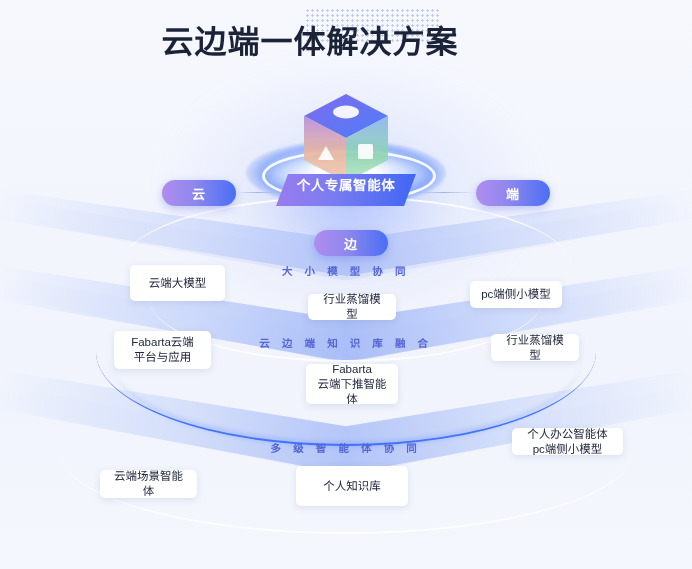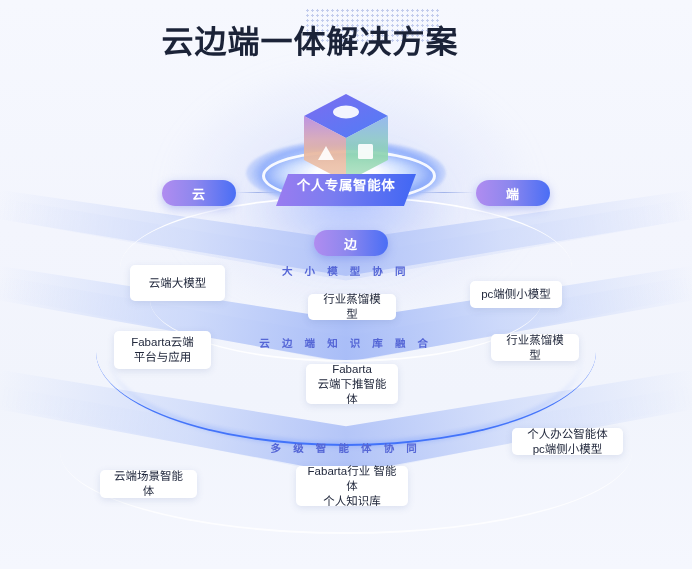--- a/index.html
+++ b/index.html
@@ -314,21 +314,20 @@
     <span class="l2">云端下推智能体</span>
   </div>
   <div class="card c-t2-r">
     <span>行业蒸馏模型</span>
   </div>
 
   <div class="card c-t3-l">
     <span>云端场景智能体</span>
   </div>
   <div class="card c-t3-c">
-    <span>Fabarta行业 智能体</span>
     <span class="l2">个人知识库</span>
   </div>
   <div class="card c-t3-r">
     <span>个人办公智能体</span>
     <span class="l2">pc端侧小模型</span>
   </div>
 
 </div>
 
 </body></html>

